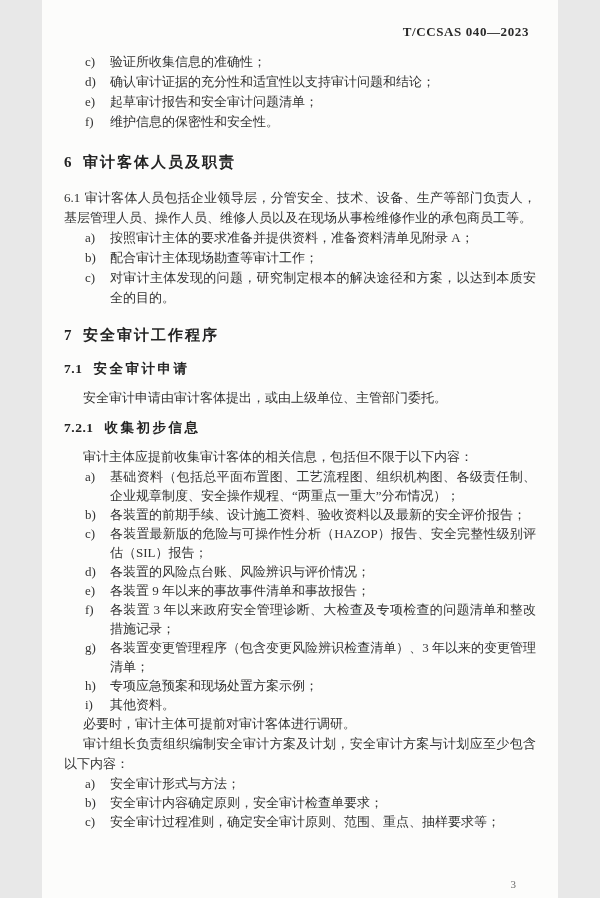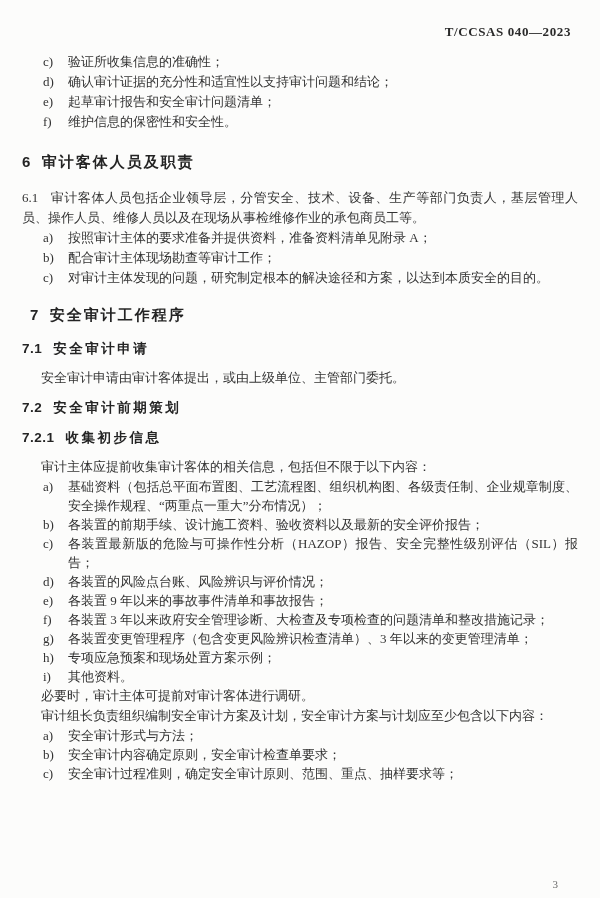--- a/index.html
+++ b/index.html
@@ -1,18 +1,18 @@
 <!DOCTYPE html>
 <html><head>
 <meta charset="utf-8">
 <style>
   html, body { margin: 0; padding: 0; background: #e8e8e8; }
   .page {
     position: relative;
-    width: 600px;
+    width: 516px;
     height: 898px;
     margin: 0 auto;
     background: #fcfcfb;
     overflow: hidden;
     font-family: "Liberation Serif", "DejaVu Serif", serif;
     color: #333333;
   }
   .doc-header {
     position: absolute;
     top: 24px;
@@ -28,49 +28,49 @@
     left: 22px;
     right: 22px;
     top: 52px;
   }
   .content p {
     margin: 0;
     font-size: 13px;
     line-height: 20px;
     text-align: justify;
   }
-  .pnum { margin-right: 12px; }
+  .pnum { margin-right: 4px; }
   .indent { text-indent: 19px; }
   .list { margin: 0; }
   .li {
     display: flex;
     font-size: 13px;
     line-height: 20px;
   }
   .tight .li { line-height: 19px; }
   .li .m {
     flex: 0 0 25px;
     margin-left: 21px;
   }
   .li .t {
     flex: 1;
     text-align: justify;
   }
   .h1, .h2 {
-    font-family: Liberation Sans, sans-serif;
+    font-family: Liberation Serif, serif;
     font-weight: 700;
     color: #242424;
     line-height: 20px;
   }
   .h1 {
     font-size: 15px;
     letter-spacing: 2px;
     margin: 20px 0 16px 0;
   }
-  .h1b { margin: 17px 0 14px 8px; }
+  .h1b { margin: 17px 0 14px 0; }
   .h2 {
     font-size: 13.5px;
     letter-spacing: 2.5px;
     margin: 10px 0 9px 0;
   }
   .h1 .num, .h2 .num {
     letter-spacing: 0.5px;
     margin-right: 11px;
   }
   .footer-page {
@@ -138,23 +138,20 @@
     </div>
 
     <div class="h2">
       <span class="num">7.1</span><span>安全审计申请</span>
     </div>
 
     <p class="indent">
       <span>安全审计申请由审计客体提出，或由上级单位、主管部门委托。</span>
     </p>
 
-    <div class="h2">
-      <span class="num">7.2</span><span>安全审计前期策划</span>
-    </div>
 
     <div class="h2">
       <span class="num">7.2.1</span><span>收集初步信息</span>
     </div>
 
     <p class="indent">
       <span>审计主体应提前收集审计客体的相关信息，包括但不限于以下内容：</span>
     </p>
 
     <div class="list tight">

